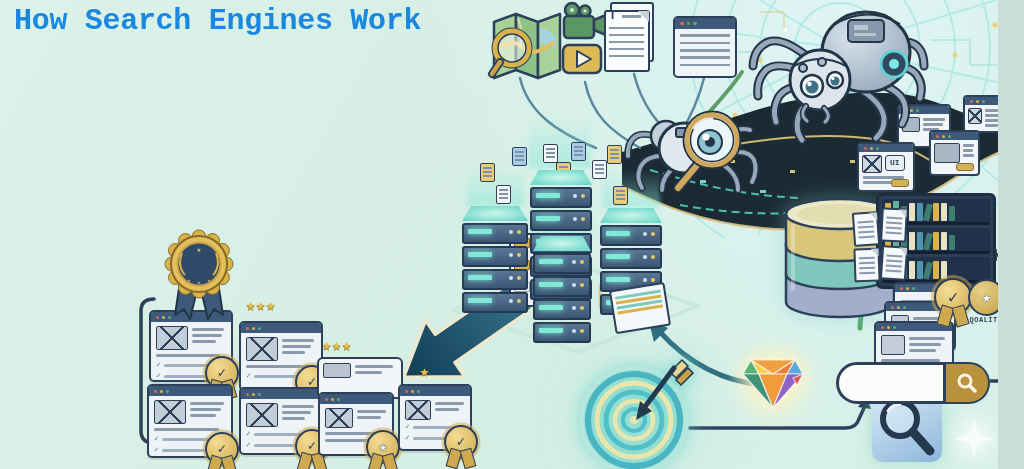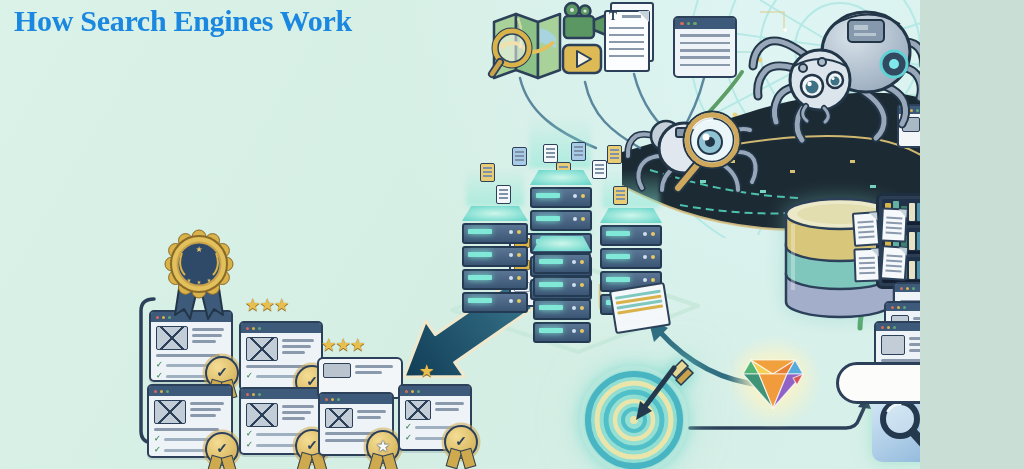--- a/index.html
+++ b/index.html
@@ -1,17 +1,17 @@
 <!DOCTYPE html>
 <html><head>
 <meta charset="utf-8">
 <style>
   html,body{margin:0;padding:0;background:#c9dfd6}
-  #stage{position:relative;width:920px;height:469px;overflow:hidden;
-    font-family:Liberation Serif, serif;
+  #stage{position:relative;width:998px;height:469px;overflow:hidden;
+    font-family:Liberation Mono, monospace;
     background:
       radial-gradient(circle at 85% 6%, #def5f4 0%, rgba(222,245,244,0) 45%),
       linear-gradient(120deg,#daf2e7 0%,#d5eee4 55%,#d7f0ea 100%);}
   .abs{position:absolute}
   svg{display:block;overflow:visible}
 
   
   #title{left:14px;top:4px;font-size:30px;font-weight:800;color:#1a87e0;letter-spacing:-.3px}
 
   
@@ -621,20 +621,36 @@
     <div class="wbody">
         <div class="wimg" style="width:24px;height:18px"></div>
       <div class="wl">
           <b style="width:95%"></b>
           <b style="width:80%"></b>
           <b style="width:88%"></b>
         </div>
       </div>
     <div class="wpill"></div>
   </div>
+  <div class="wf" style="left:857px;top:142px;width:54px;height:46px">
+    <div class="rhead sm">
+        <i></i>
+        <i></i>
+        <i></i>
+      </div>
+    <div class="wbody">
+        <div class="wimg x" style="width:18px;height:16px"></div>
+      <div class="uibox">UI</div>
+      </div>
+    <div class="wl" style="padding:0 4px">
+        <b style="width:90%"></b>
+        <b style="width:70%"></b>
+      </div>
+    <div class="wpill"></div>
+  </div>
 
   <div class="sbar">
     <div class="sbtn">
       <svg width="24" height="24" viewBox="0 0 24 24">
         <circle cx="10" cy="10" r="6" fill="none" stroke="#f8f4e6" stroke-width="3"></circle>
         <line x1="14.5" y1="14.5" x2="20" y2="20" stroke="#f8f4e6" stroke-width="3.5" stroke-linecap="round"></line>
       </svg>
     </div>
   </div>
   <div class="mtile">

